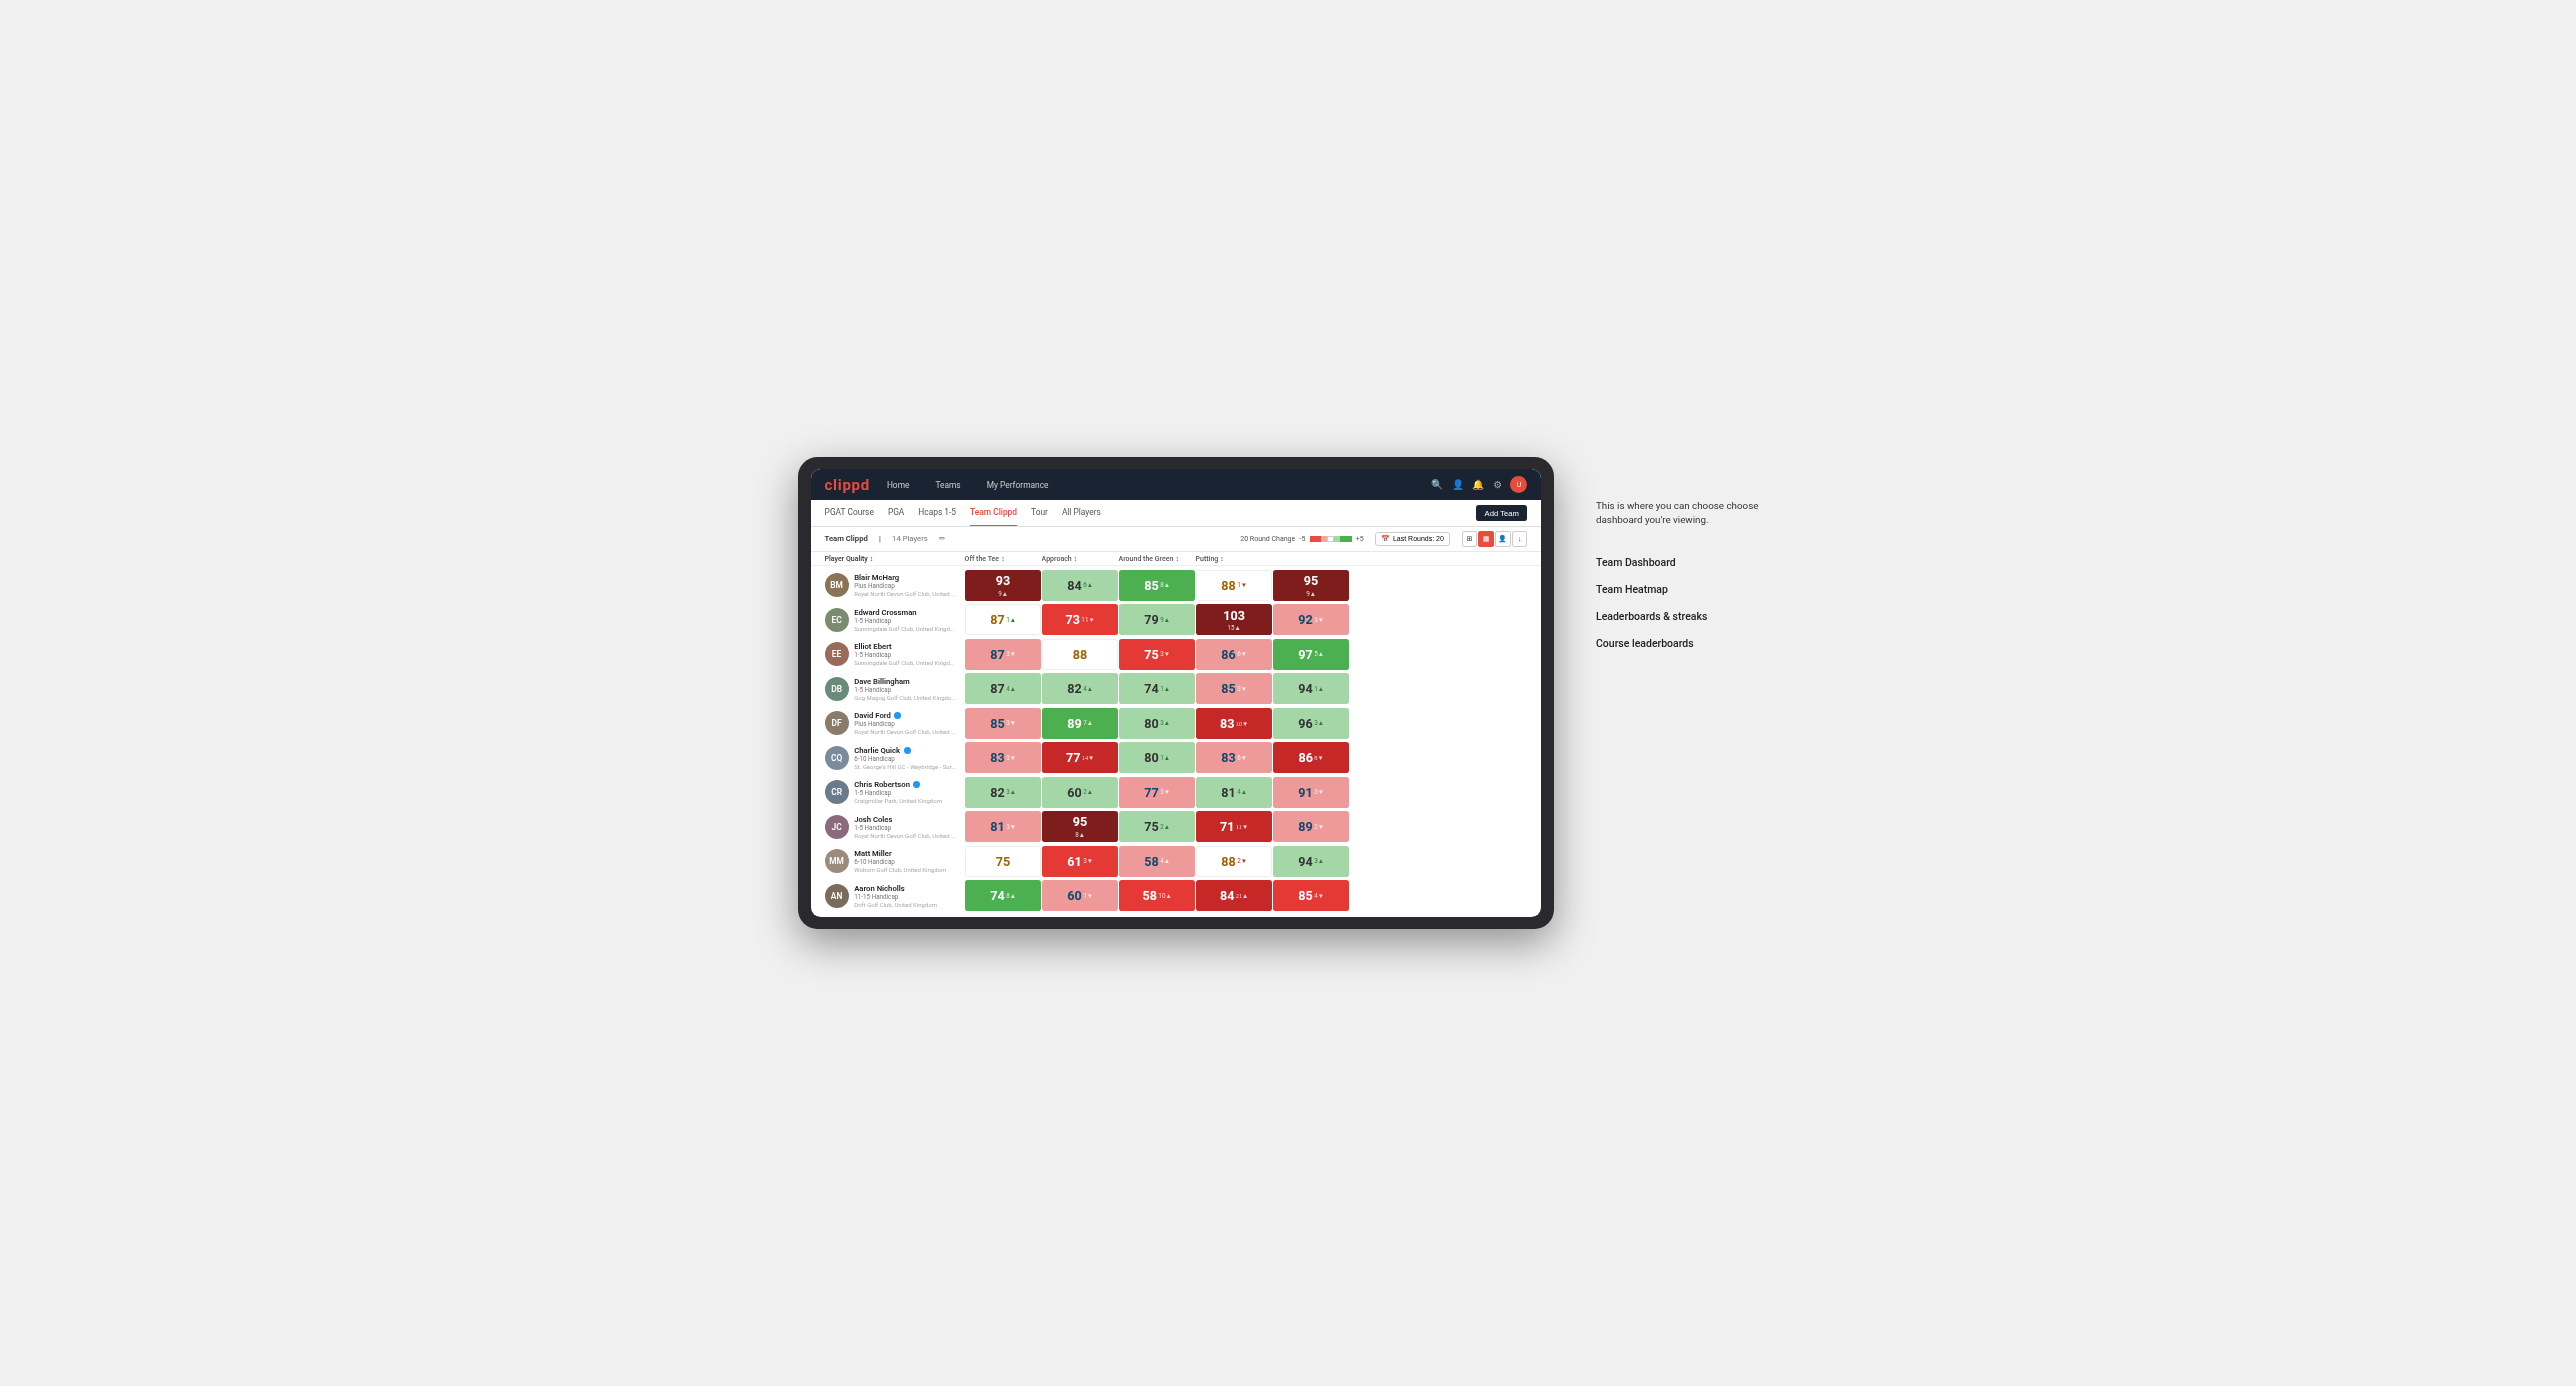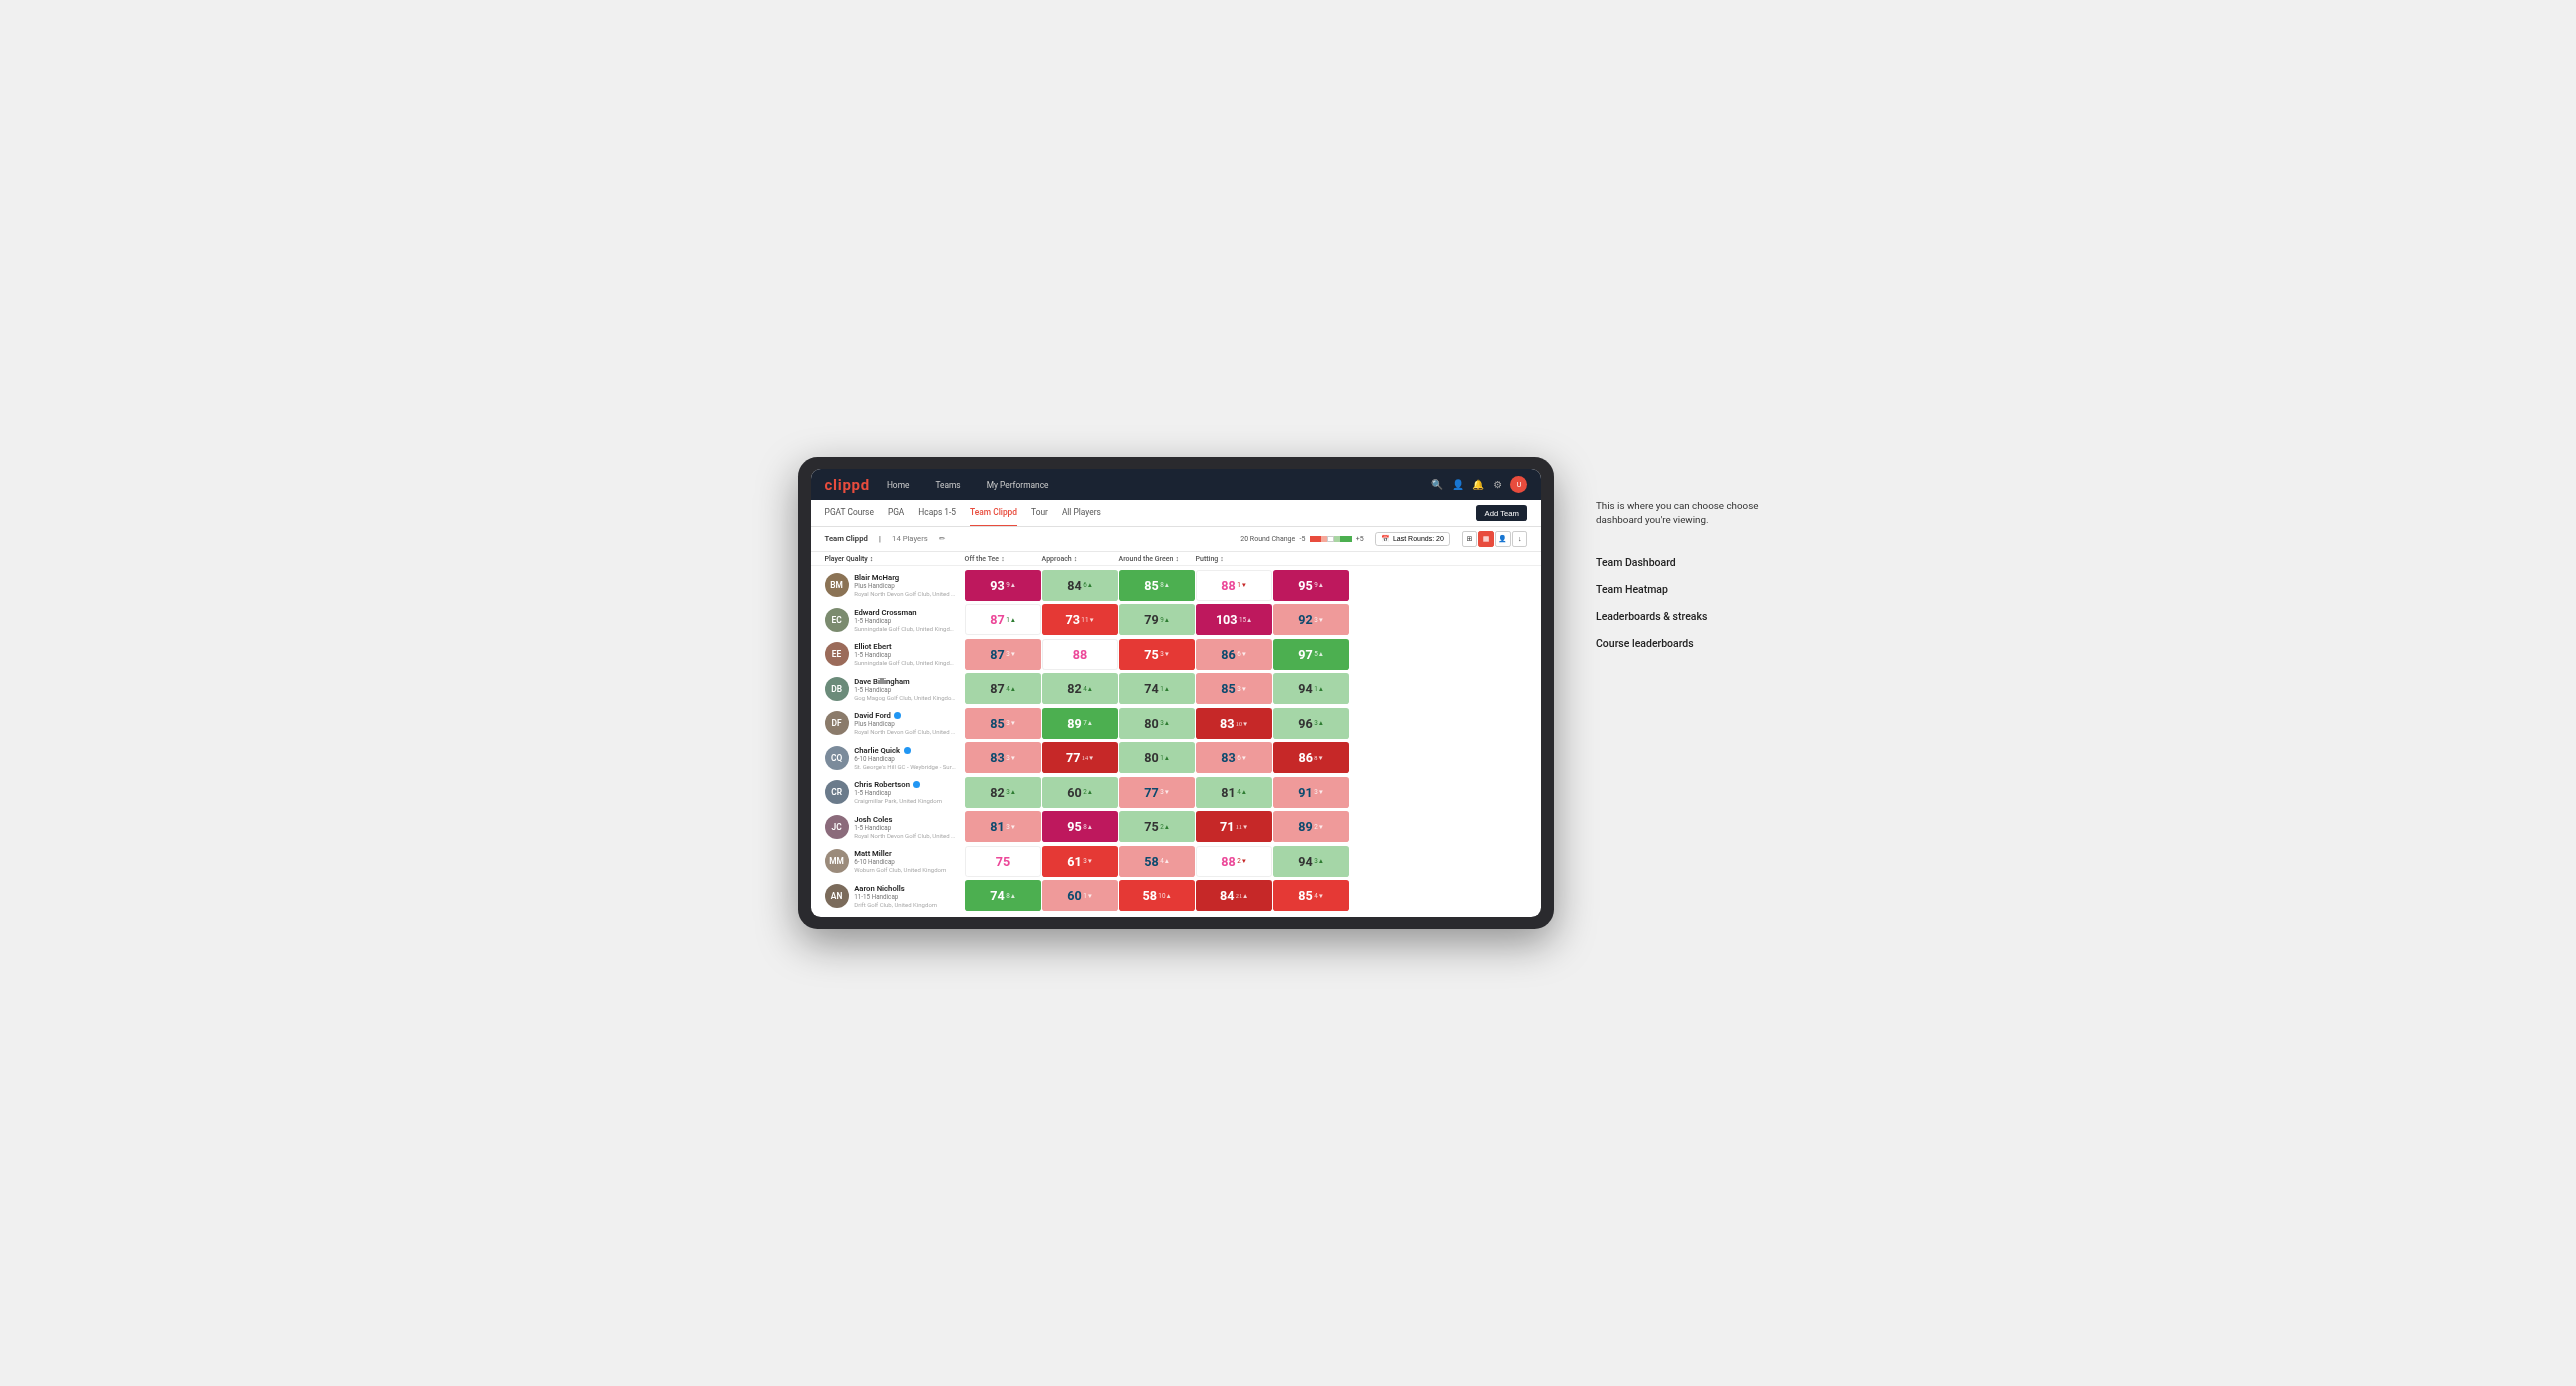--- a/index.html
+++ b/index.html
@@ -316,36 +316,36 @@
       display: flex;
       align-items: center;
       justify-content: center;
       gap: 1.4px;
       background: #fff;
     }
 
     .score-main {
       font-size: 12.6px;
       font-weight: 700;
-      color: #ec4899;
+      color: #a16207;
     }
 
     .score-change {
       font-size: 6.3px;
       color: #555;
       display: flex;
       align-items: center;
       gap: 0.7px;
     }
 
     .score-change.up { color: #2e7d32; }
     .score-change.down { color: #c62828; }
 
     
-    .bg-green-dark { background: #be185d; }
+    .bg-green-dark { background: #7f1d1d; flex-direction: column; }
     .bg-green-dark .score-main { color: #fff; }
     .bg-green-dark .score-change { color: rgba(255,255,255,0.8); }
 
     .bg-green-mid { background: #4caf50; }
     .bg-green-mid .score-main { color: #fff; }
     .bg-green-mid .score-change { color: rgba(255,255,255,0.8); }
 
     .bg-green-light { background: #a5d6a7; }
     .bg-green-light .score-main { color: #333; }
 

